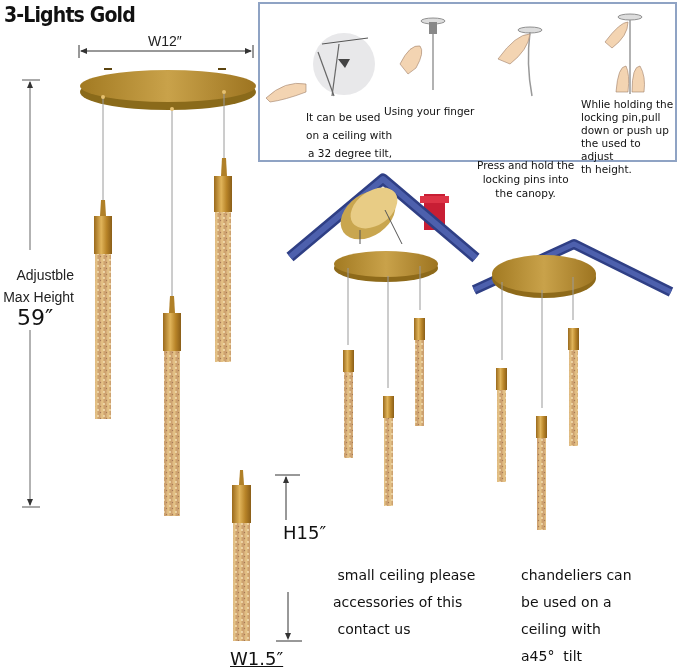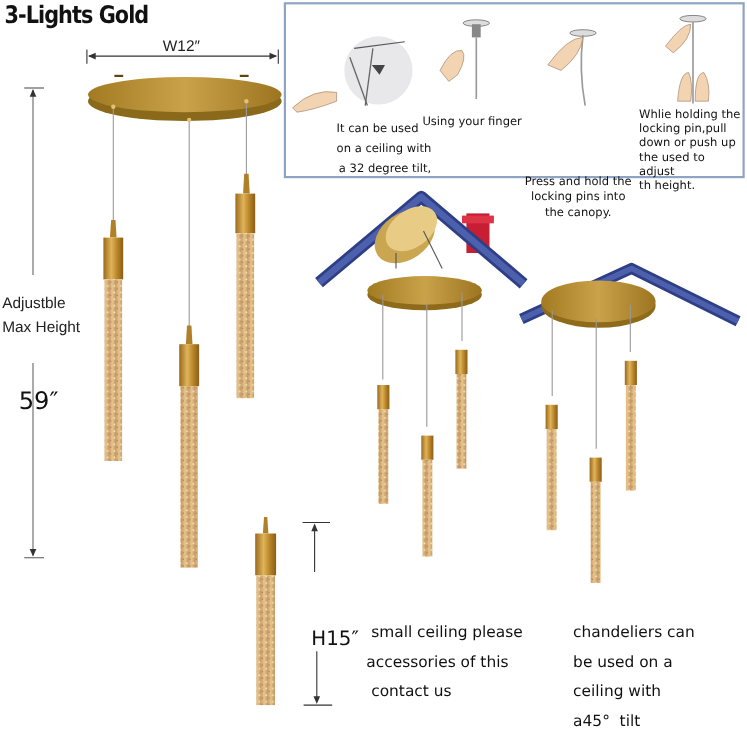--- a/index.html
+++ b/index.html
@@ -1,21 +1,21 @@
 <!DOCTYPE html>
 <html><head>
   <meta charset="utf-8">
   <style>
     * { box-sizing: border-box; margin: 0; padding: 0; }
     html, body { width: 679px; height: 668px; background: #ffffff; overflow: hidden; }
     body { position: relative; font-family: "Liberation Sans", sans-serif; color: #1a1a1a; }
     .abs { position: absolute; }
     .title { left: 4px; top: 2px; font-family: "DejaVu Sans", sans-serif; font-weight: bold; font-size: 22px; letter-spacing: -1px; transform: scaleX(0.86); transform-origin: left top; color: #111; }
     .dim-text { font-family: Liberation Sans, sans-serif; font-size: 14px; color: #222; }
-    .big-text { font-family: "DejaVu Sans", sans-serif; font-size: 22px; color: #111; margin-top: 48px; }
+    .big-text { font-family: "DejaVu Sans", sans-serif; font-size: 22px; color: #111; }
     .inst-box { left: 258px; top: 2px; width: 419px; height: 160px; border: 2px solid #8fa3c4; background: #fff; }
     .inst-cap { font-family: "DejaVu Sans", sans-serif; font-size: 10.5px; color: #111; line-height: 14px; }
     .note { font-family: "DejaVu Sans", sans-serif; font-size: 14px; line-height: 27px; color: #111; }
     svg { position: absolute; overflow: visible; }
   </style>
 </head>
 <body>
 
 <div class="abs title">3-Lights Gold</div>
 
@@ -36,21 +36,21 @@
   <line x1="275" y1="475" x2="300" y2="475" stroke="#333" stroke-width="1"></line>
   <line x1="286" y1="477" x2="286" y2="520" stroke="#333" stroke-width="1"></line>
   <polygon points="286,476 283,483 289,483" fill="#333"></polygon>
   <line x1="288" y1="592" x2="288" y2="638" stroke="#333" stroke-width="1"></line>
   <polygon points="288,640 285,633 291,633" fill="#333"></polygon>
   <line x1="276" y1="641" x2="302" y2="641" stroke="#333" stroke-width="1"></line>
 </svg>
 
 <div class="abs dim-text" style="left:148px;top:33px;">W12″</div>
 
-<div class="abs dim-text" style="left:2px;top:264px;text-align:left;width:72px;line-height:22px;">
+<div class="abs dim-text" style="left:2px;top:264px;text-align:right;width:72px;line-height:22px;">
   <div>Adjustble</div>
   <div>Max Height</div>
 </div>
 <div class="abs big-text" style="left:17px;top:305px;">59″</div>
 
 <svg style="left:0;top:0;width:679px;height:668px;pointer-events:none;">
   <defs>
     <linearGradient id="goldDisc" x1="0" y1="0" x2="1" y2="0">
       <stop offset="0" stop-color="#a27a22"></stop>
       <stop offset="0.5" stop-color="#c9a24a"></stop>

